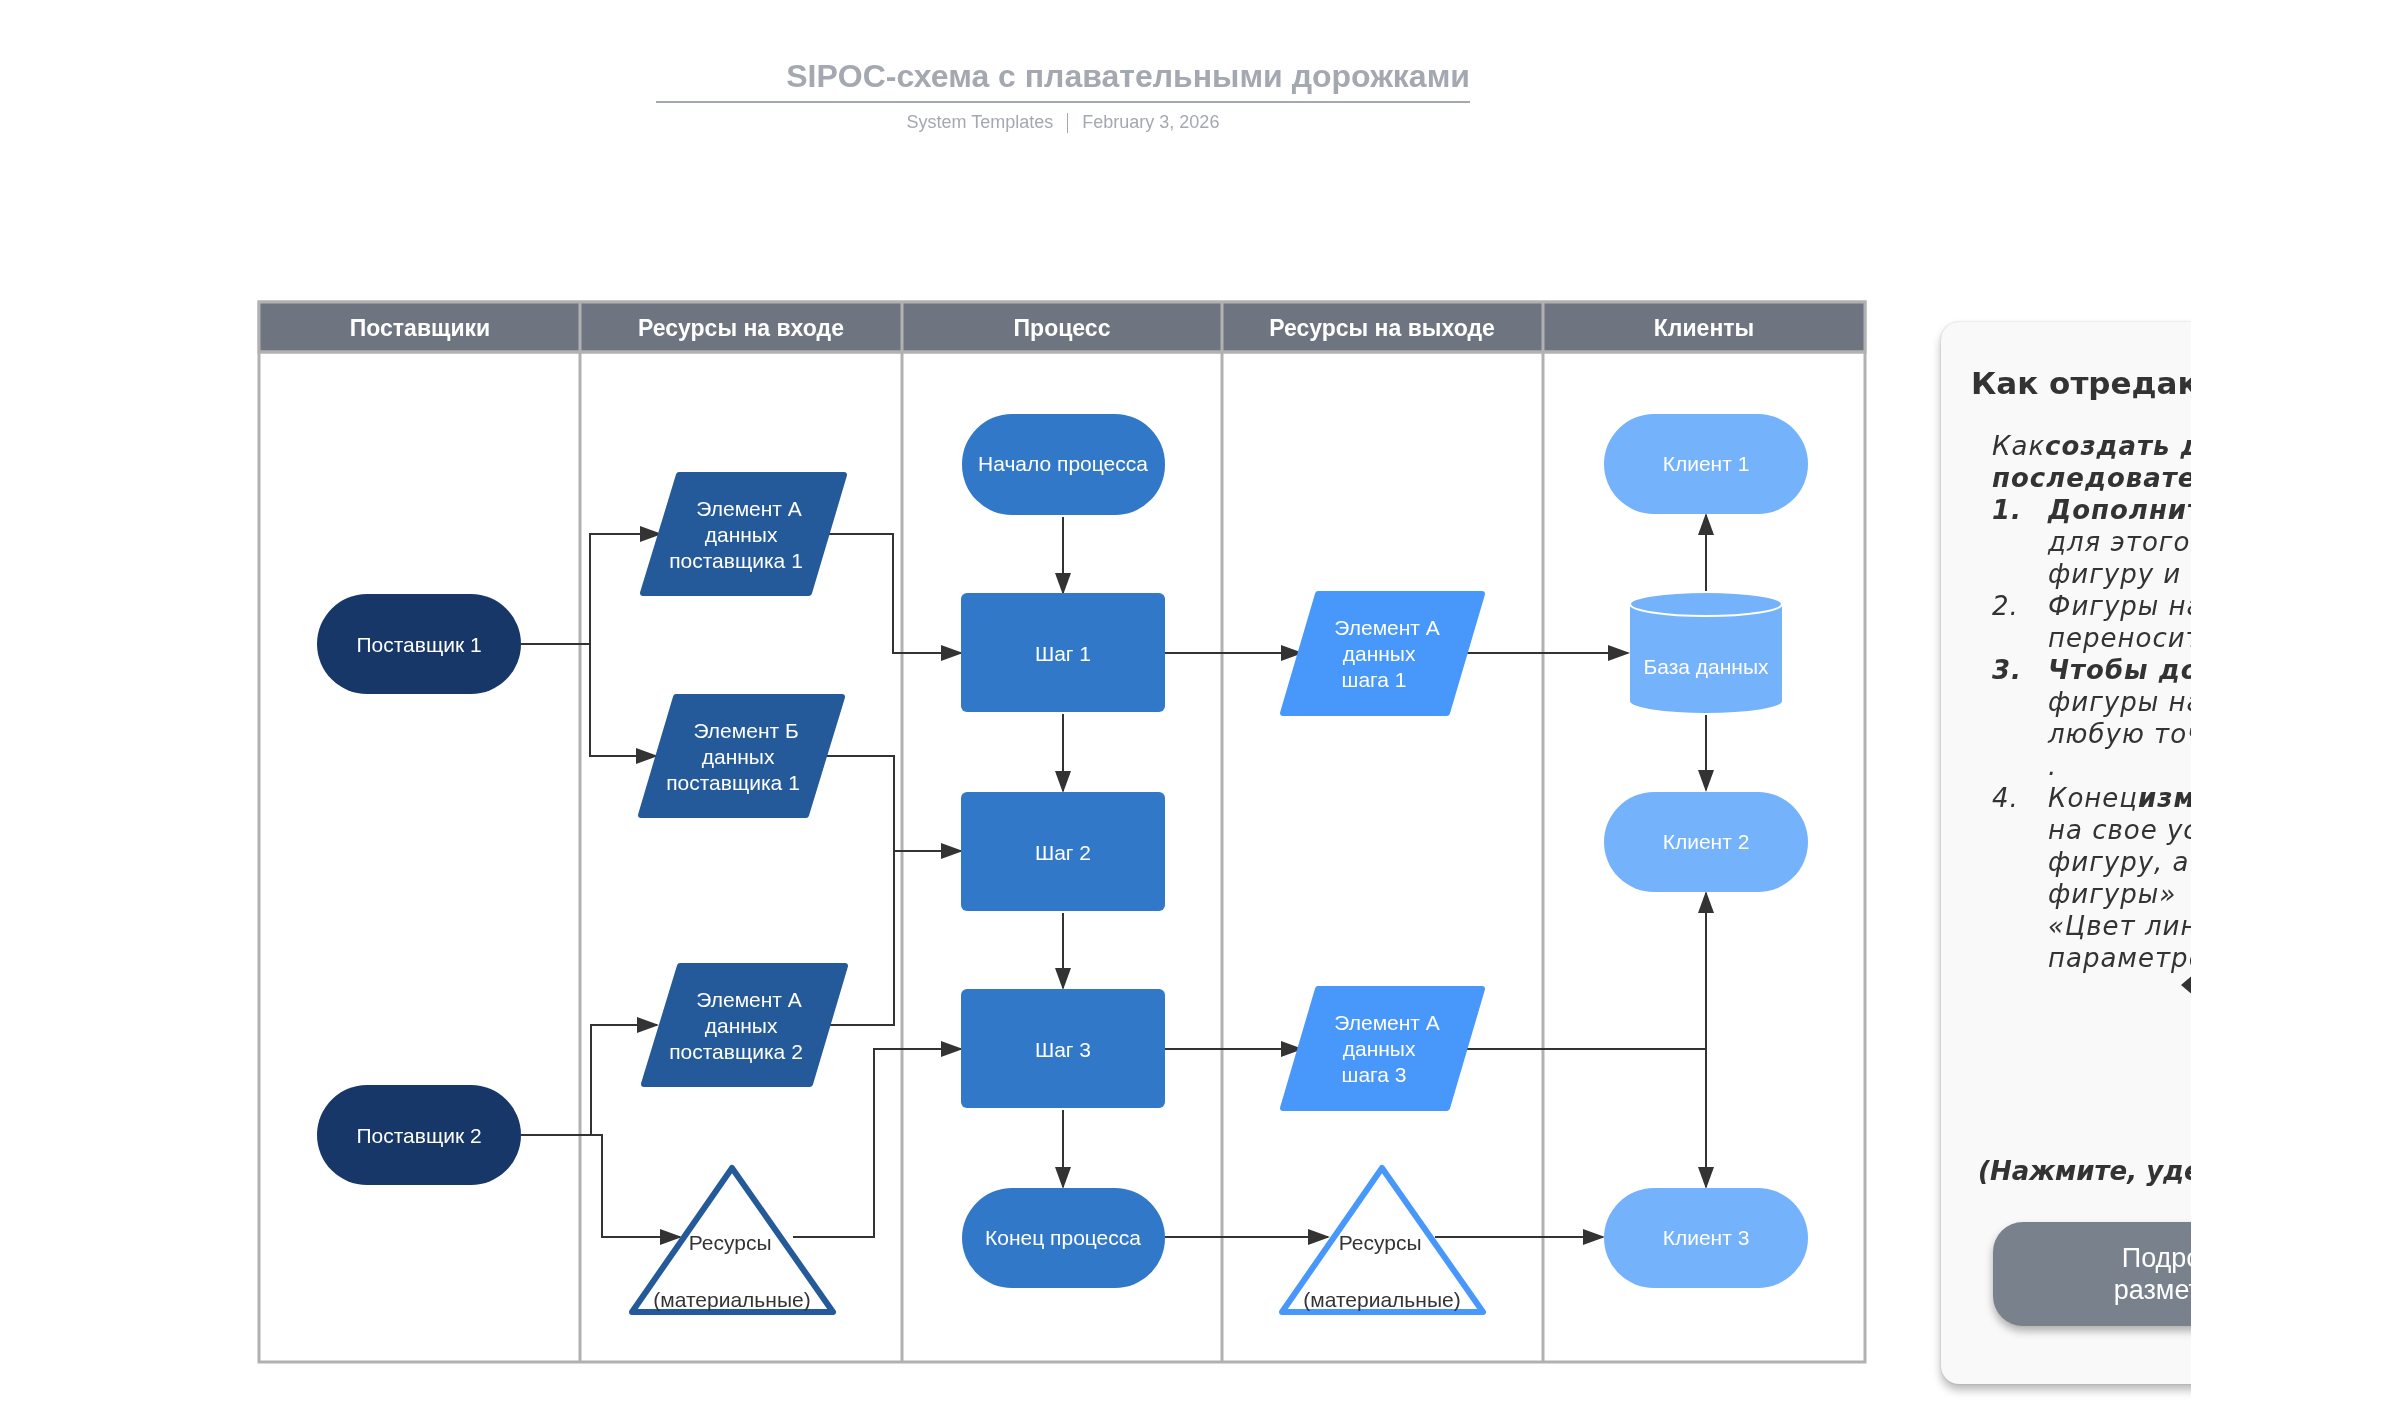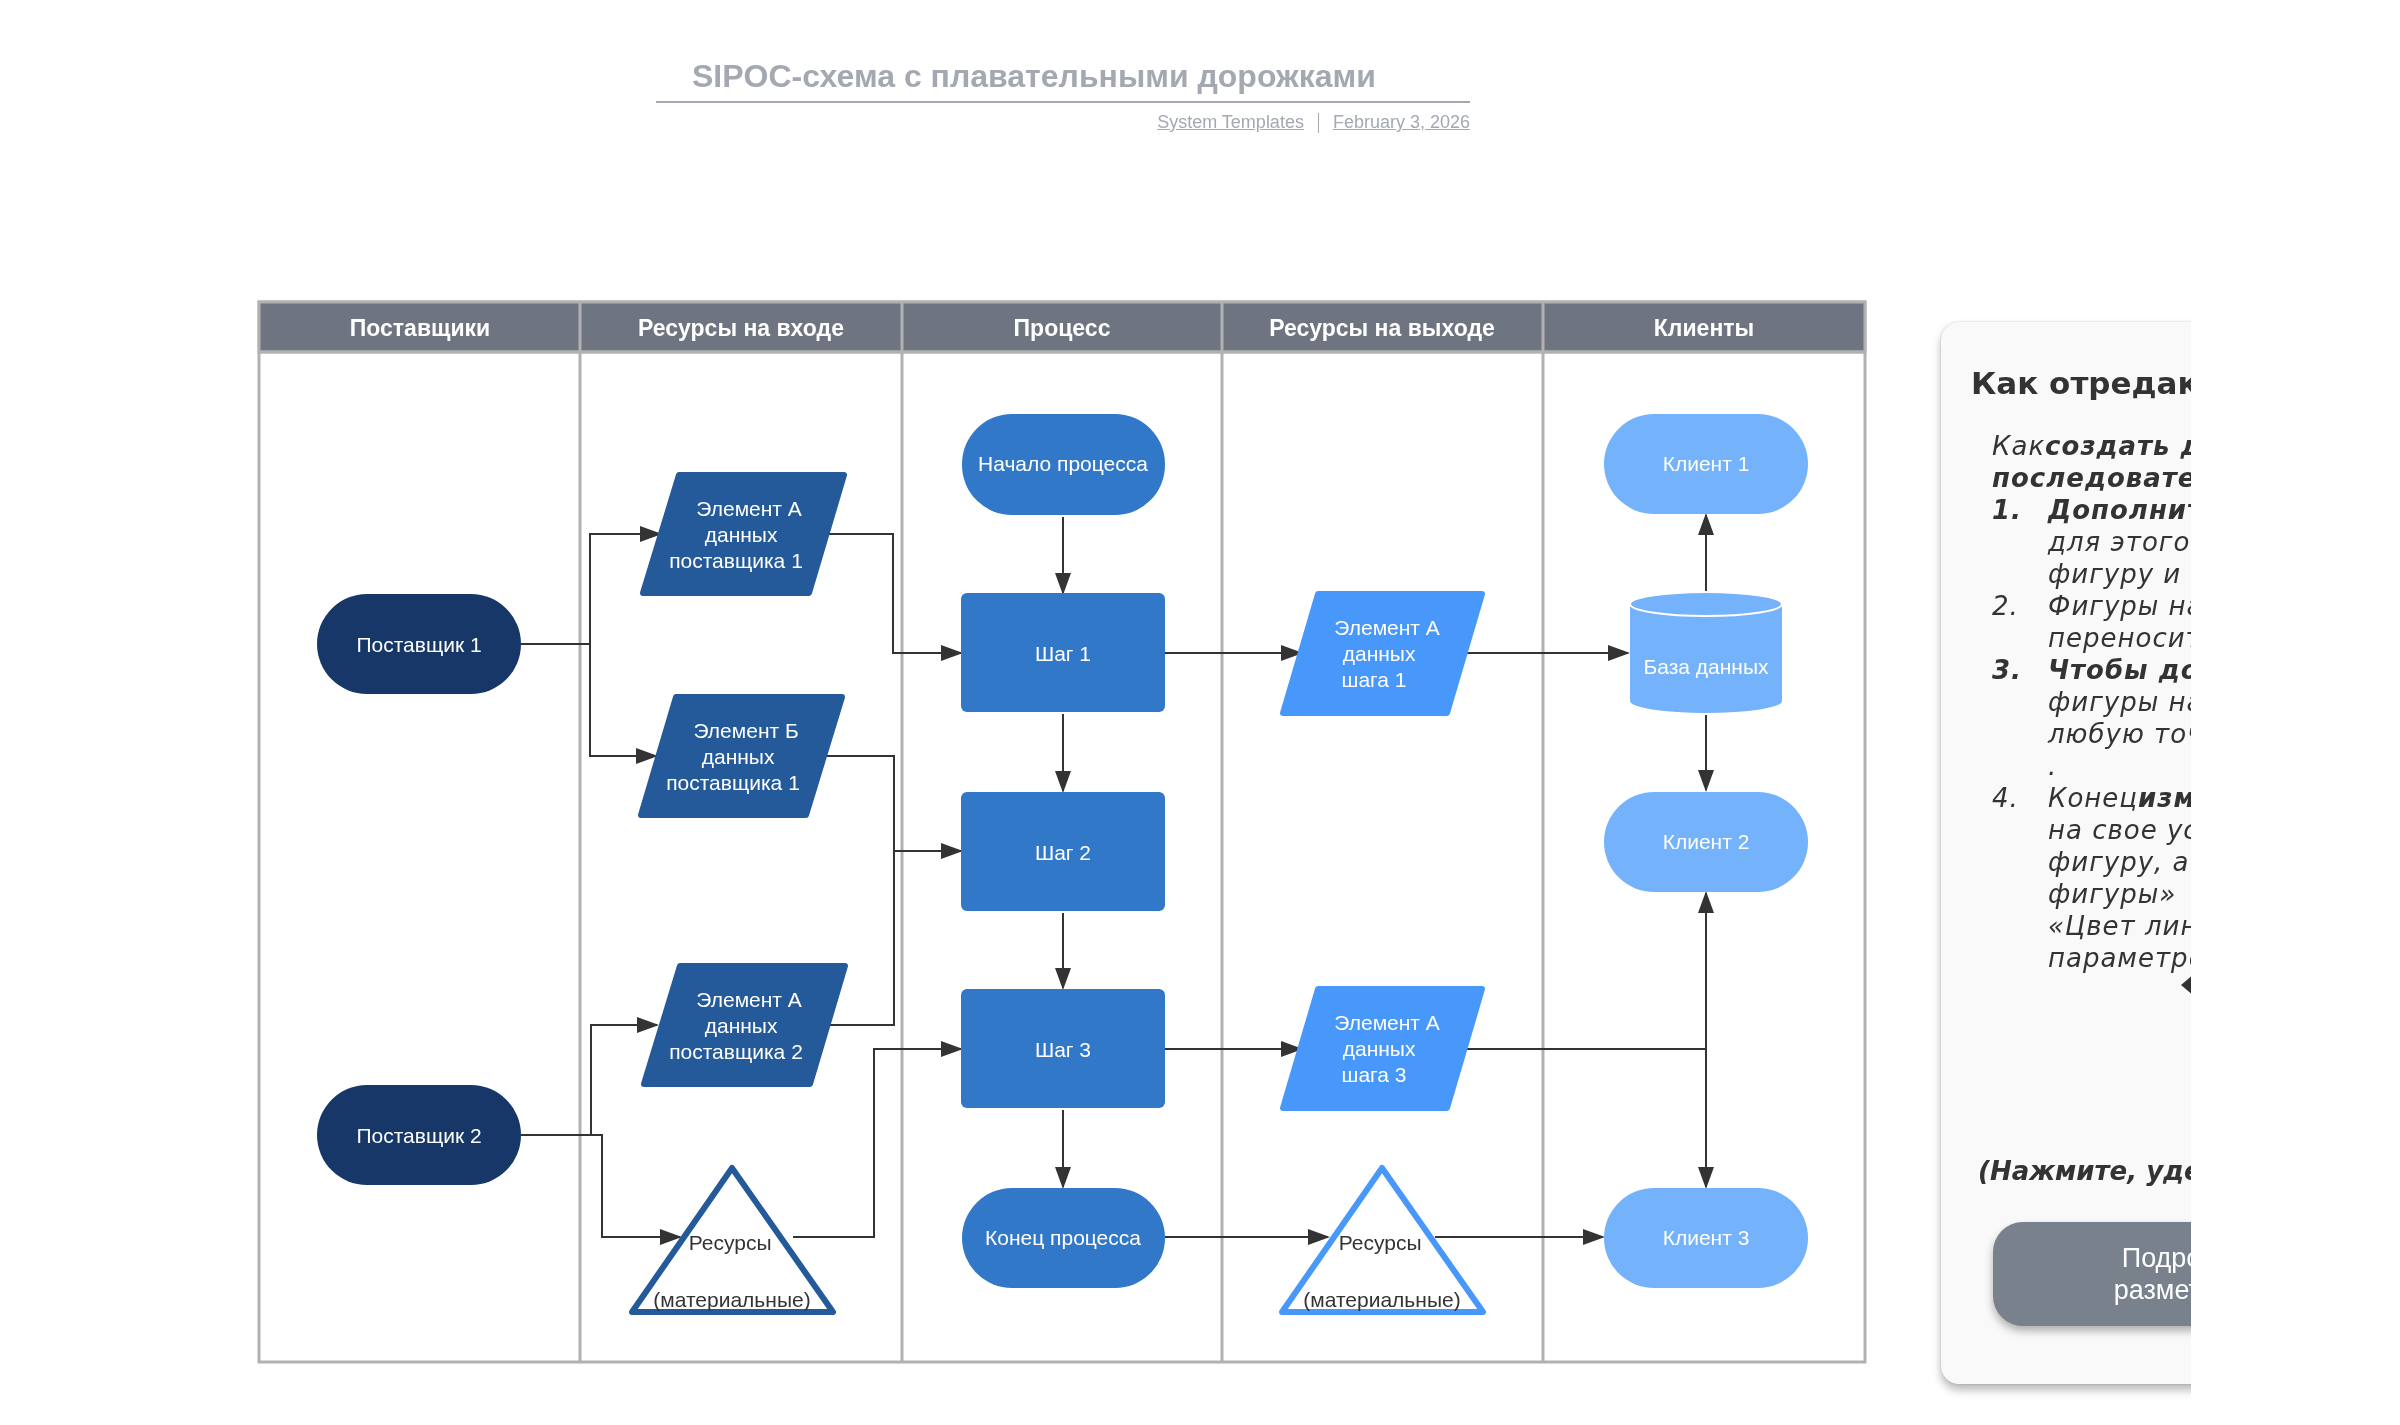--- a/index.html
+++ b/index.html
@@ -1,19 +1,19 @@
 <!DOCTYPE html>
 <html><head>
 <meta charset="utf-8">
 <style>
   html,body{margin:0;padding:0;background:#ffffff;}
   body{width:2400px;height:1425px;position:relative;overflow:hidden;font-family:"Liberation Sans",sans-serif;}
-  .title{position:absolute;left:692px;top:58px;width:814px;text-align:left;font-size:32px;font-weight:bold;color:#a3a8b1;}
+  .title{position:absolute;left:656px;top:58px;width:814px;text-align:right;font-size:32px;font-weight:bold;color:#a3a8b1;}
   .title-line{position:absolute;left:656px;top:101px;width:814px;height:2px;background:#a3a8b1;}
-  .subtitle{position:absolute;left:656px;top:112px;width:814px;text-align:right;font-size:18px;color:#a3a8b1;text-decoration:underline;}
+  .subtitle{position:absolute;left:656px;top:112px;width:814px;text-align:center;font-size:18px;color:#a3a8b1;}
   .subtitle .sep{display:inline-block;width:1px;height:20px;background:#a3a8b1;margin:0 14px;vertical-align:middle;}
   svg#diagram{position:absolute;left:0;top:0;}
   .panel{position:absolute;left:1941px;top:322px;width:300px;height:1062px;background:#f9f9f9;border-radius:18px;box-shadow:0 6px 10px rgba(0,0,0,0.28),0 0 2px rgba(0,0,0,0.2);overflow:hidden;}
   .clip{position:absolute;left:0;top:0;width:2191px;height:1425px;overflow:hidden;}
   .panel-title{position:absolute;left:30px;top:43px;white-space:nowrap;font-size:31px;font-weight:bold;color:#333;font-family:"DejaVu Sans",sans-serif;}
   .panel-body{position:absolute;left:51px;top:108px;width:700px;font-size:26px;color:#333;font-style:italic;line-height:32px;font-family:"DejaVu Sans",sans-serif;letter-spacing:1px;}
   .panel-body .row{display:flex;white-space:nowrap;}
   .panel-body .num{width:56px;flex:none;}
   .panel-body b{font-weight:bold;}
   .panel-hint{position:absolute;left:37px;top:834px;white-space:nowrap;font-size:26px;font-weight:bold;font-style:italic;color:#333;font-family:"DejaVu Sans",sans-serif;}

